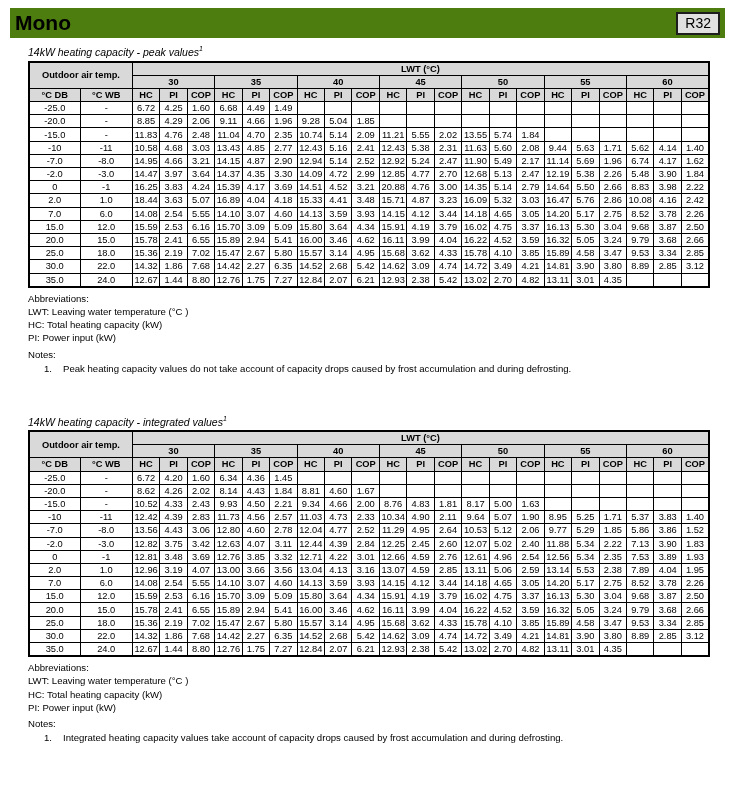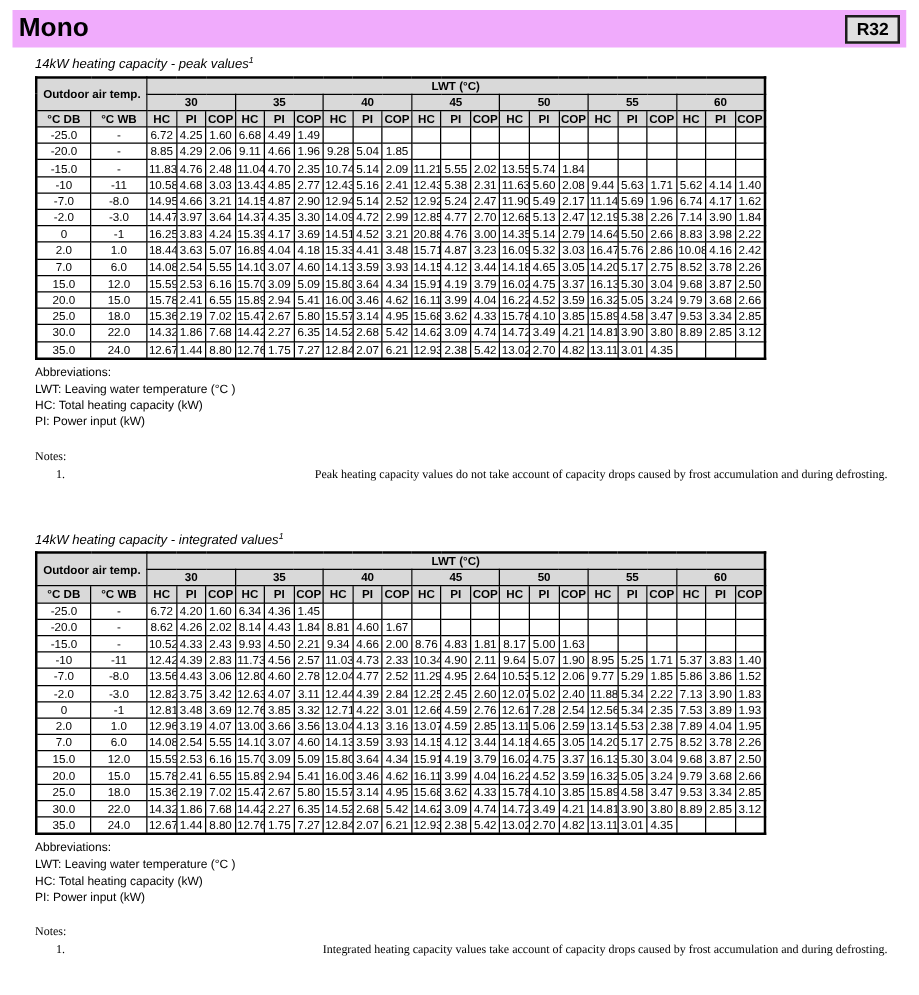--- a/index.html
+++ b/index.html
@@ -3,48 +3,48 @@
 <meta charset="utf-8">
 <style>
   html,body { margin:0; padding:0; }
   body {
     width:735px; height:796px; background:#ffffff; color:#000;
     font-family:"Liberation Sans", sans-serif;
     -webkit-font-smoothing:antialiased;
     overflow:hidden;
   }
   .band {
-    margin:8px 10px 0 10px; background:#f0abfc; height:30px;
+    margin:8px 10px 0 10px; background:#4d7c0f; height:30px;
     display:flex; align-items:center; justify-content:space-between;
     padding:0 5px 0 5px; box-sizing:border-box;
   }
   .title { font-size:21px; font-weight:bold; }
   .badge {
-    border:2px solid #1d1d1d; background:#e0e0e0; font-weight:bold;
+    border:2px solid #1d1d1d; background:#e0e0e0; font-weight:normal;
     font-size:14px; padding:1px 7px; line-height:17px;
   }
   .section { margin:0 25px 0 28px; }
   .caption { font-style:italic; font-size:10.5px; margin:7px 0 3px 0; }
   .caption sup { font-size:7px; }
   table {
-    border-collapse:collapse; width:585px; table-layout:fixed;
+    border-collapse:collapse; width:682px; table-layout:fixed;
     border:2px solid #000;
   }
   th, td {
     border:1px solid #000; font-size:9.3px; text-align:center;
     vertical-align:middle; padding:0 1px; height:12.2px;
     overflow:hidden; white-space:nowrap;
   }
   th { background:#d9d9d9; font-weight:bold; }
   td { background:#ffffff; }
   .abbr { font-size:9.6px; line-height:13.2px; margin-top:4px; }
-  .notes { font-size:9.6px; margin-top:15px;font-family:Liberation Serif, serif; }
+  .notes { font-size:9.6px; margin-top:4px; }
   .note-item { display:flex; margin-top:3px; }
   .note-num { width:24px; text-align:right; margin-right:11px; flex:none; }
-  .note-text { flex:1;text-align:right; }
+  .note-text { flex:1; }
   .caption.second { margin-top:41px; }
 </style>
 </head>
 <body>
 
 <div class="band">
   <div class="title">Mono</div>
   <div class="badge">R32</div>
 </div>
 
@@ -256,21 +256,21 @@
           <td>2.99</td>
           <td>12.85</td>
           <td>4.77</td>
           <td>2.70</td>
           <td>12.68</td>
           <td>5.13</td>
           <td>2.47</td>
           <td>12.19</td>
           <td>5.38</td>
           <td>2.26</td>
-          <td>7.14</td>
+          <td>5.48</td>
           <td>3.90</td>
           <td>1.84</td>
         </tr>
         <tr>
           <td>0</td>
           <td>-1</td>
           <td>16.25</td>
           <td>3.83</td>
           <td>4.24</td>
           <td>15.39</td>
@@ -714,21 +714,21 @@
           <td>12.76</td>
           <td>3.85</td>
           <td>3.32</td>
           <td>12.71</td>
           <td>4.22</td>
           <td>3.01</td>
           <td>12.66</td>
           <td>4.59</td>
           <td>2.76</td>
           <td>12.61</td>
-          <td>7.28</td>
+          <td>4.96</td>
           <td>2.54</td>
           <td>12.56</td>
           <td>5.34</td>
           <td>2.35</td>
           <td>7.53</td>
           <td>3.89</td>
           <td>1.93</td>
         </tr>
         <tr>
           <td>2.0</td>

